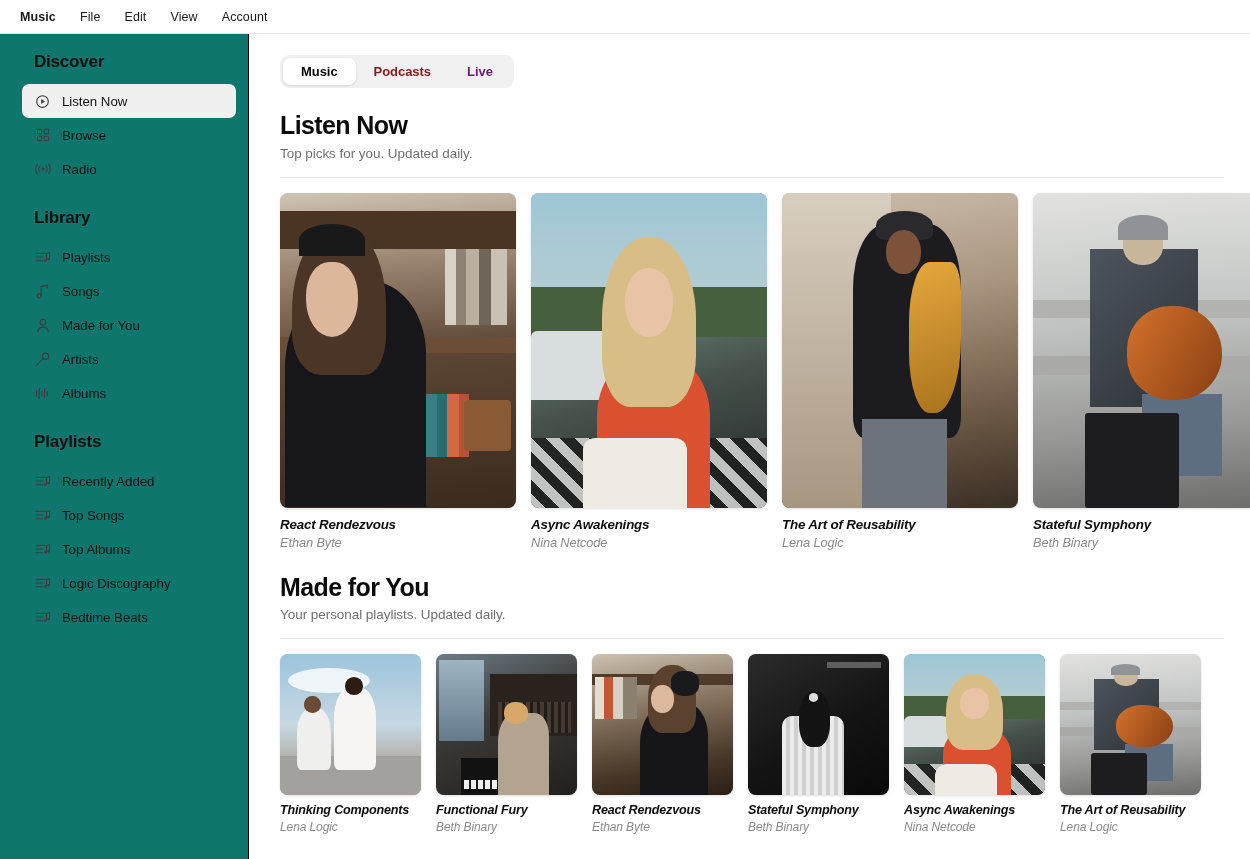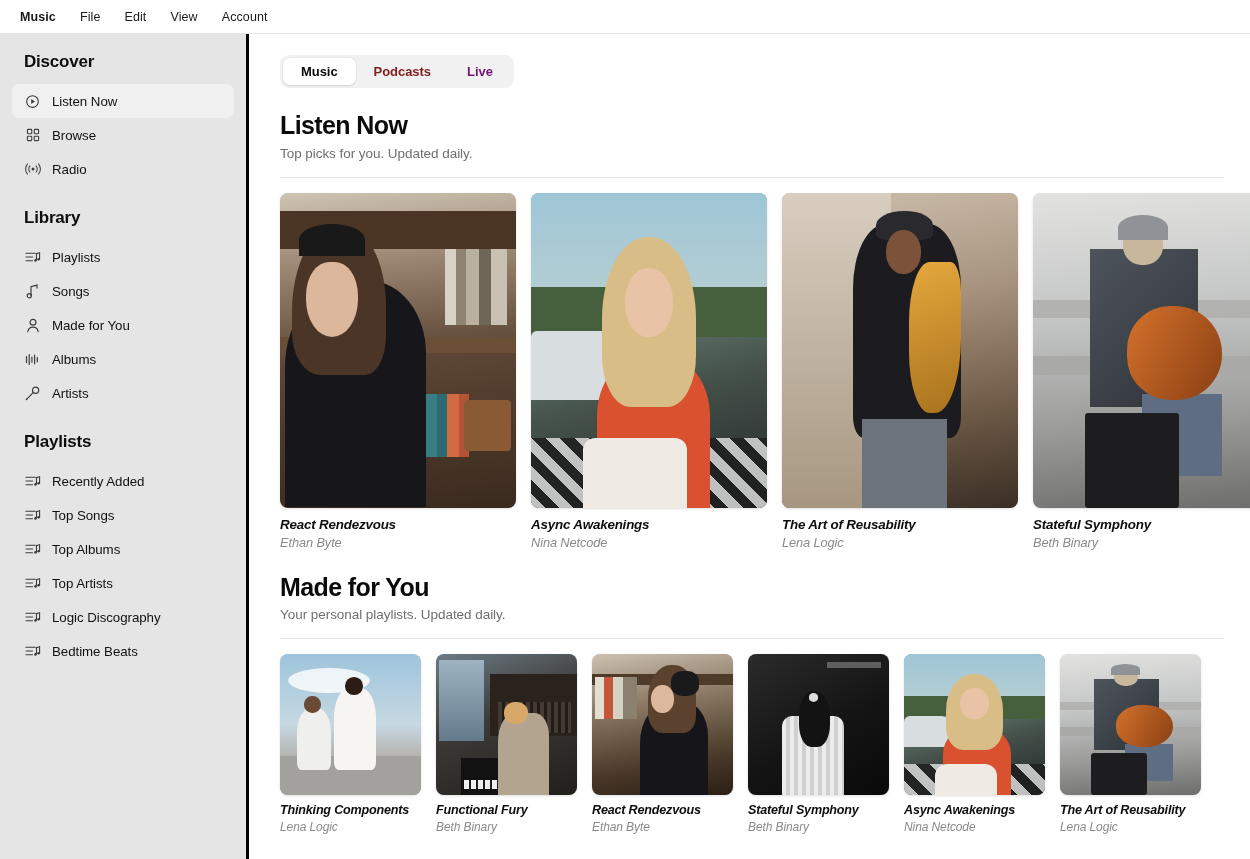--- a/index.html
+++ b/index.html
@@ -37,23 +37,23 @@
   .shell {
     display: flex;
     height: 825px;
     width: 1250px;
   }
 
   
   .sidebar {
     width: 249px;
     min-width: 249px;
-    background: #e5e5e5;
-    border-right: 3px solid #000000;
-    padding: 18px 12px 0 12px;
+    background: #0f766e;
+    border-right: 1px solid #000000;
+    padding: 18px 12px 0 22px;
     overflow: hidden;
   }
   .side-group { margin-bottom: 10px; }
   .side-title {
     font-size: 17px;
     font-weight: bold;
     color: #0d0d0d;
     padding: 0 12px;
     margin-bottom: 12px;
     letter-spacing: -0.2px;
@@ -346,36 +346,36 @@
           <svg width="14" height="15" viewBox="0 0 14 15" fill="none" stroke="currentColor" stroke-width="1.2" stroke-linecap="round">
             <circle cx="7" cy="4.3" r="2.9"></circle>
               <path d="M1.8 13.6c.6-2.9 2.7-4.4 5.2-4.4s4.6 1.5 5.2 4.4"></path>
           </svg>
         </span>
         <span class="side-label">Made for You</span>
       </div>
 
       <div class="side-row">
         <span class="ico">
-          <svg width="15" height="13" viewBox="0 0 15 13" fill="none" stroke="currentColor" stroke-width="1.25" stroke-linecap="round">
-            <path d="M1.5 3.5v6M4.2 1.6v9.8M6.9 4.2v5M9.6 2.2v8.6M12.3 4.6v4.2"></path>
-          </svg>
-        </span>
-        <span class="side-label">Albums</span>
-      </div>
-
-      <div class="side-row">
-        <span class="ico">
           <svg width="15" height="15" viewBox="0 0 15 15" fill="none" stroke="currentColor" stroke-width="1.2" stroke-linecap="round">
             <circle cx="10.6" cy="4.2" r="3.1"></circle>
               <path d="M8.4 6.4 2 12.8"></path>
               <path d="M1.3 13.5l.7-.7"></path>
           </svg>
         </span>
         <span class="side-label">Artists</span>
+      </div>
+
+      <div class="side-row">
+        <span class="ico">
+          <svg width="15" height="13" viewBox="0 0 15 13" fill="none" stroke="currentColor" stroke-width="1.25" stroke-linecap="round">
+            <path d="M1.5 3.5v6M4.2 1.6v9.8M6.9 4.2v5M9.6 2.2v8.6M12.3 4.6v4.2"></path>
+          </svg>
+        </span>
+        <span class="side-label">Albums</span>
       </div>
     </div>
 
     <div class="side-group">
       <div class="side-title lib">Playlists</div>
 
       <div class="side-row">
         <span class="ico">
           <svg width="16" height="14" viewBox="0 0 17 14" fill="none" stroke="currentColor" stroke-width="1.2" stroke-linecap="round">
             <path d="M1 3h10M1 7h7M1 11h7"></path>
@@ -405,31 +405,20 @@
           <svg width="16" height="14" viewBox="0 0 17 14" fill="none" stroke="currentColor" stroke-width="1.2" stroke-linecap="round">
             <path d="M1 3h10M1 7h7M1 11h7"></path>
               <path d="M12.2 10.3V3.4l3.3-.9v6.9"></path>
             <circle cx="11.1" cy="10.6" r="1.35" fill="currentColor" stroke="none"></circle>
             <circle cx="14.4" cy="9.5" r="1.35" fill="currentColor" stroke="none"></circle>
           </svg>
         </span>
         <span class="side-label">Top Albums</span>
       </div>
 
-      <div class="side-row">
-        <span class="ico">
-          <svg width="16" height="14" viewBox="0 0 17 14" fill="none" stroke="currentColor" stroke-width="1.2" stroke-linecap="round">
-            <path d="M1 3h10M1 7h7M1 11h7"></path>
-              <path d="M12.2 10.3V3.4l3.3-.9v6.9"></path>
-            <circle cx="11.1" cy="10.6" r="1.35" fill="currentColor" stroke="none"></circle>
-            <circle cx="14.4" cy="9.5" r="1.35" fill="currentColor" stroke="none"></circle>
-          </svg>
-        </span>
-        <span class="side-label">Top Artists</span>
-      </div>
 
       <div class="side-row">
         <span class="ico">
           <svg width="16" height="14" viewBox="0 0 17 14" fill="none" stroke="currentColor" stroke-width="1.2" stroke-linecap="round">
             <path d="M1 3h10M1 7h7M1 11h7"></path>
               <path d="M12.2 10.3V3.4l3.3-.9v6.9"></path>
             <circle cx="11.1" cy="10.6" r="1.35" fill="currentColor" stroke="none"></circle>
             <circle cx="14.4" cy="9.5" r="1.35" fill="currentColor" stroke="none"></circle>
           </svg>
         </span>

